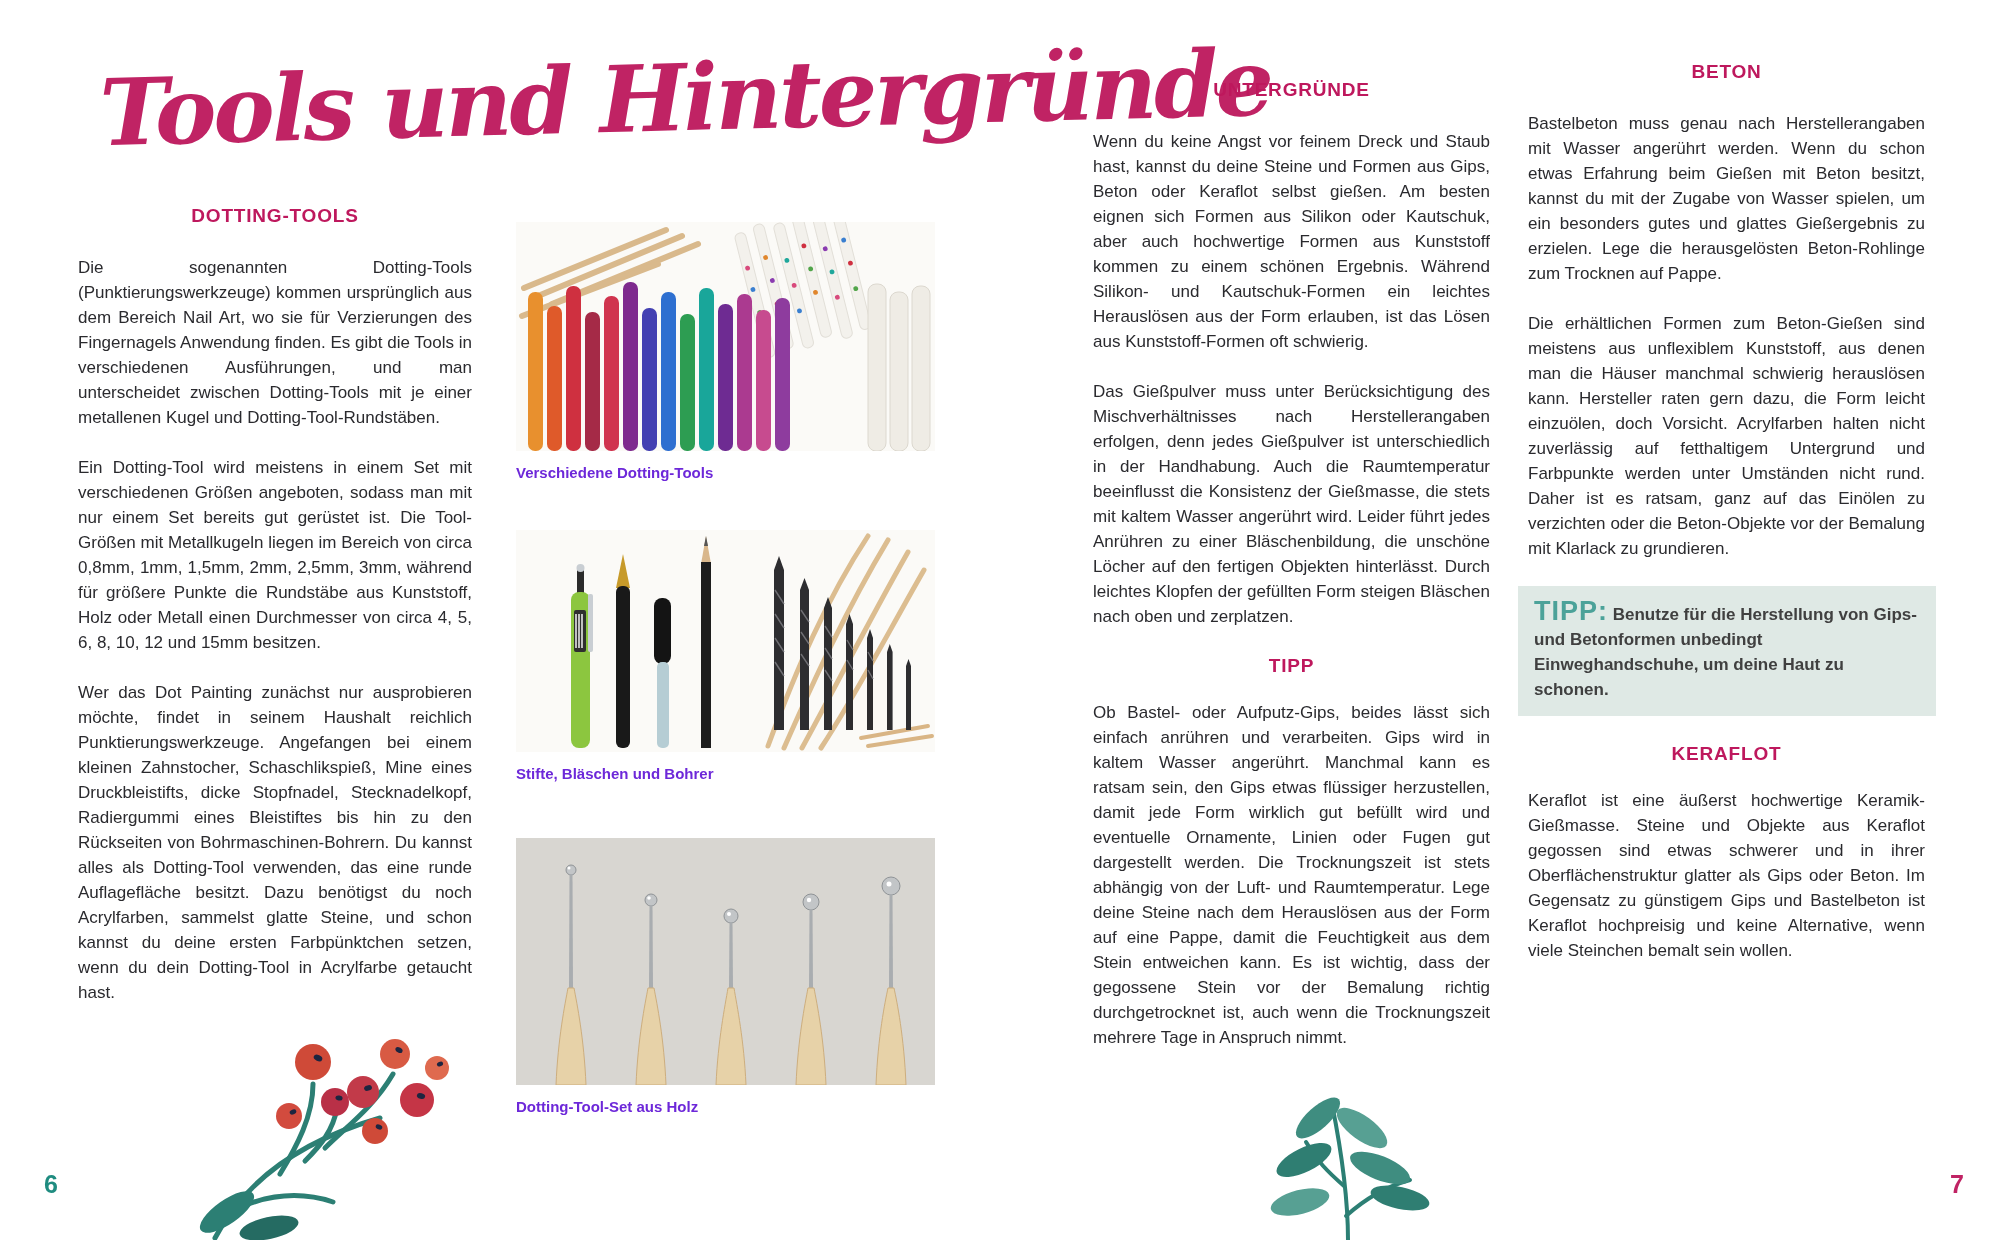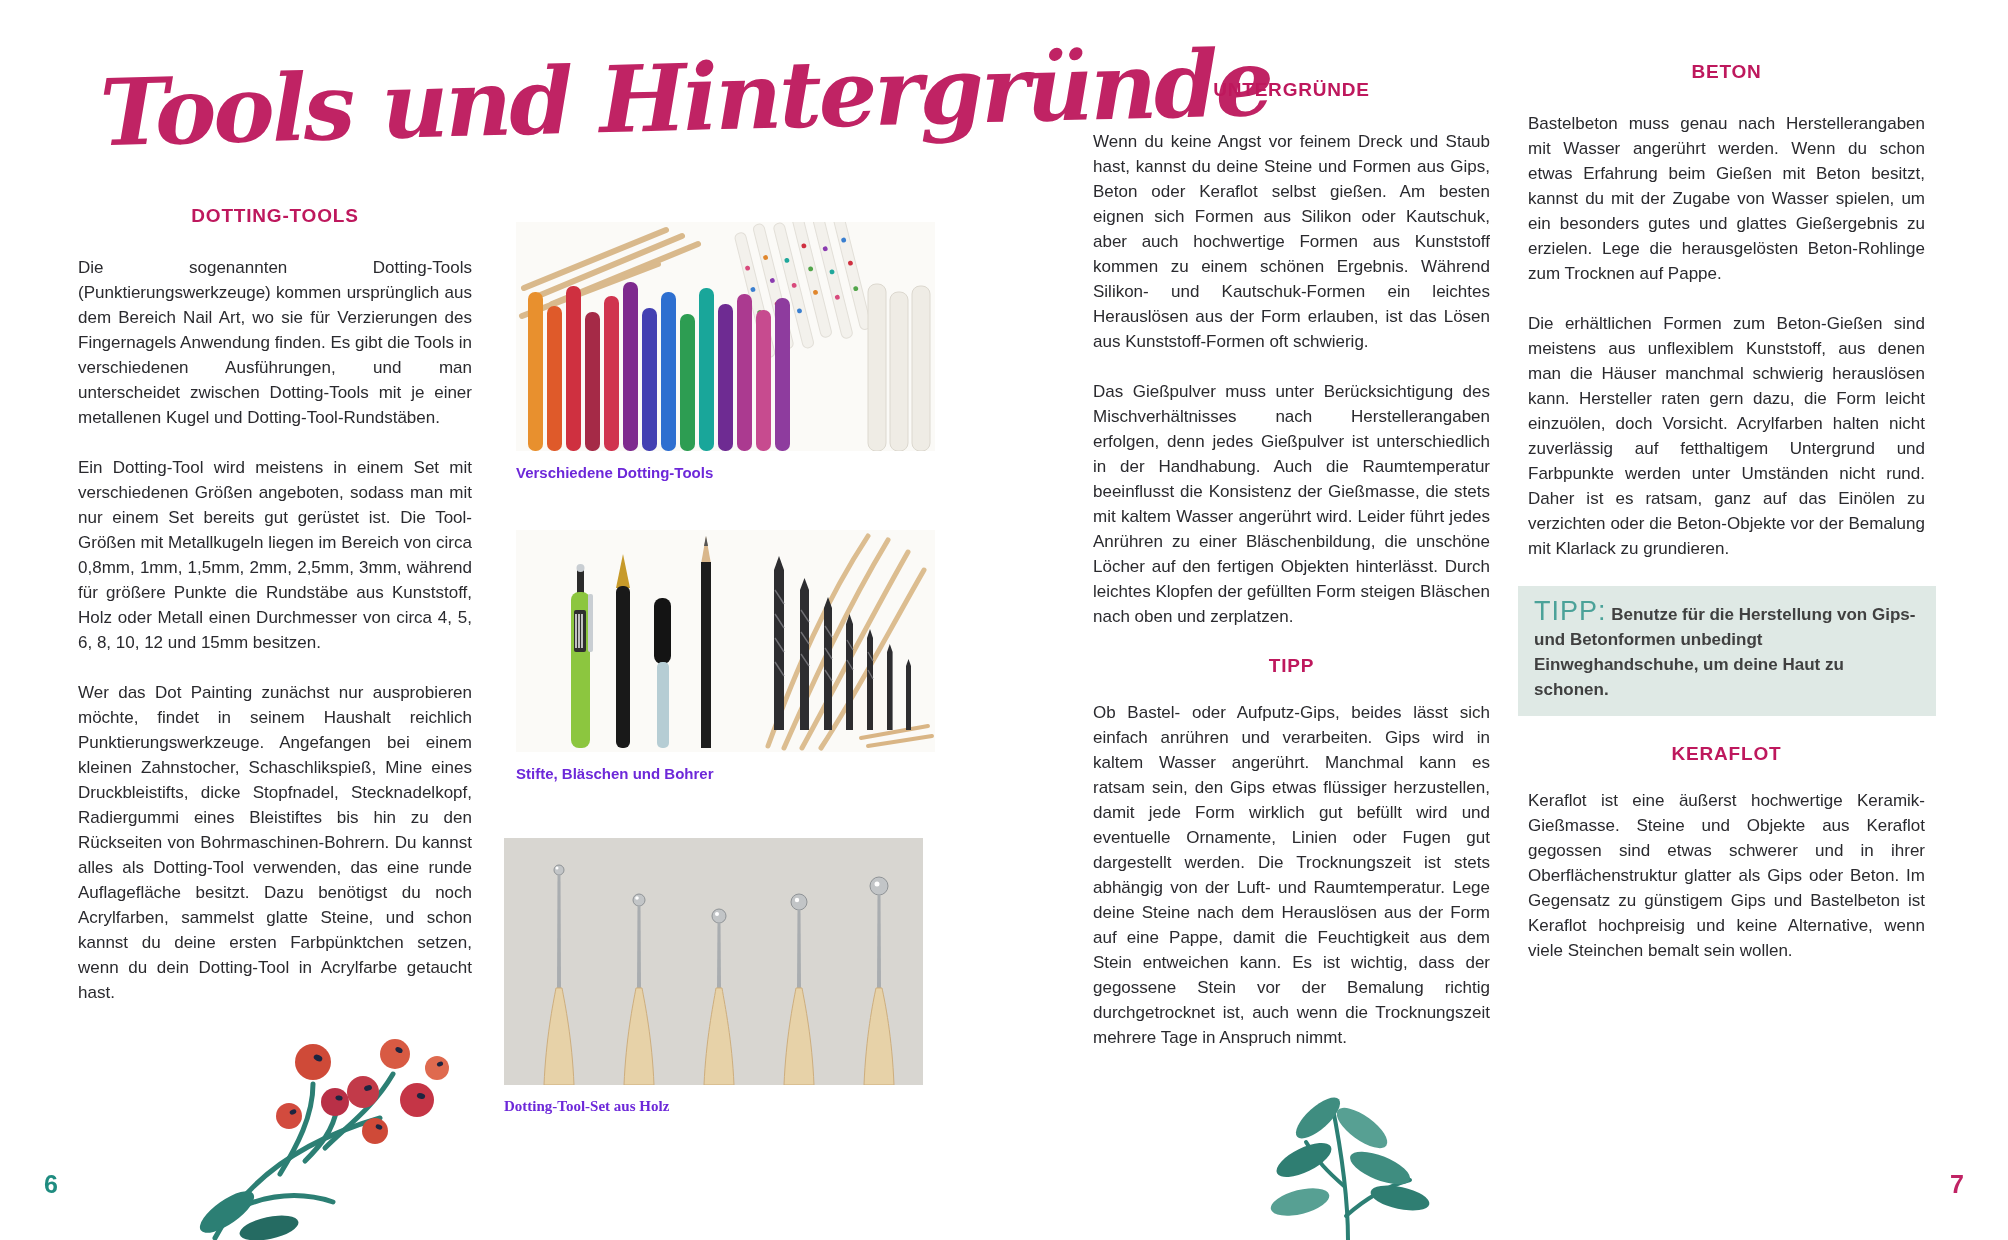--- a/index.html
+++ b/index.html
@@ -20,29 +20,29 @@
     font-size:19px;font-weight:bold;color:#be185d;text-align:center;
     letter-spacing:0.8px;margin:0 0 27px 0;line-height:24px;
   }
   h2.sec.mid{margin:4px 0 22px 0;}
   .left-text{left:78px;top:204px;width:394px;}
   .rcol1{left:1093px;top:78px;width:397px;}
   .rcol2{left:1528px;top:60px;width:397px;}
   .figure{position:absolute;width:419px;}
   .fig1{left:516px;top:222px;}
   .fig2{left:516px;top:530px;}
-  .fig3{left:504px;top:838px;font-family:Liberation Serif, serif;}
+  .fig3{left:516px;top:838px;}
   .photo{display:block;}
   .caption{font-size:15px;font-weight:600;color:#6d28d9;margin-top:9px;text-align:left;}
   .tip-box{
     background:#dfe9e5;margin:0 0 26px -10px;padding:13px 16px 14px 16px;width:386px;
     text-align:left;hyphens:auto;
   }
   .tip-label{
-    font-size:27px;font-weight:400;color:#4ba299;letter-spacing:1px;line-height:25px;
+    font-size:27px;font-weight:700;color:#4ba299;letter-spacing:1px;line-height:25px;
     font-family:"Liberation Sans",sans-serif;
     text-align:right;
   }
   .tip-text{font-size:17px;font-weight:600;color:#404040;line-height:25px;}
   .page-num{position:absolute;font-size:25px;font-weight:600;}
   .page-num.left{left:44px;top:1170px;color:#1f8c80;}
   .page-num.right{left:1950px;top:1170px;color:#c02364;}
   .deco{position:absolute;}
   .deco.berries{left:185px;top:996px;}
   .deco.sprig{left:1248px;top:1076px;}

